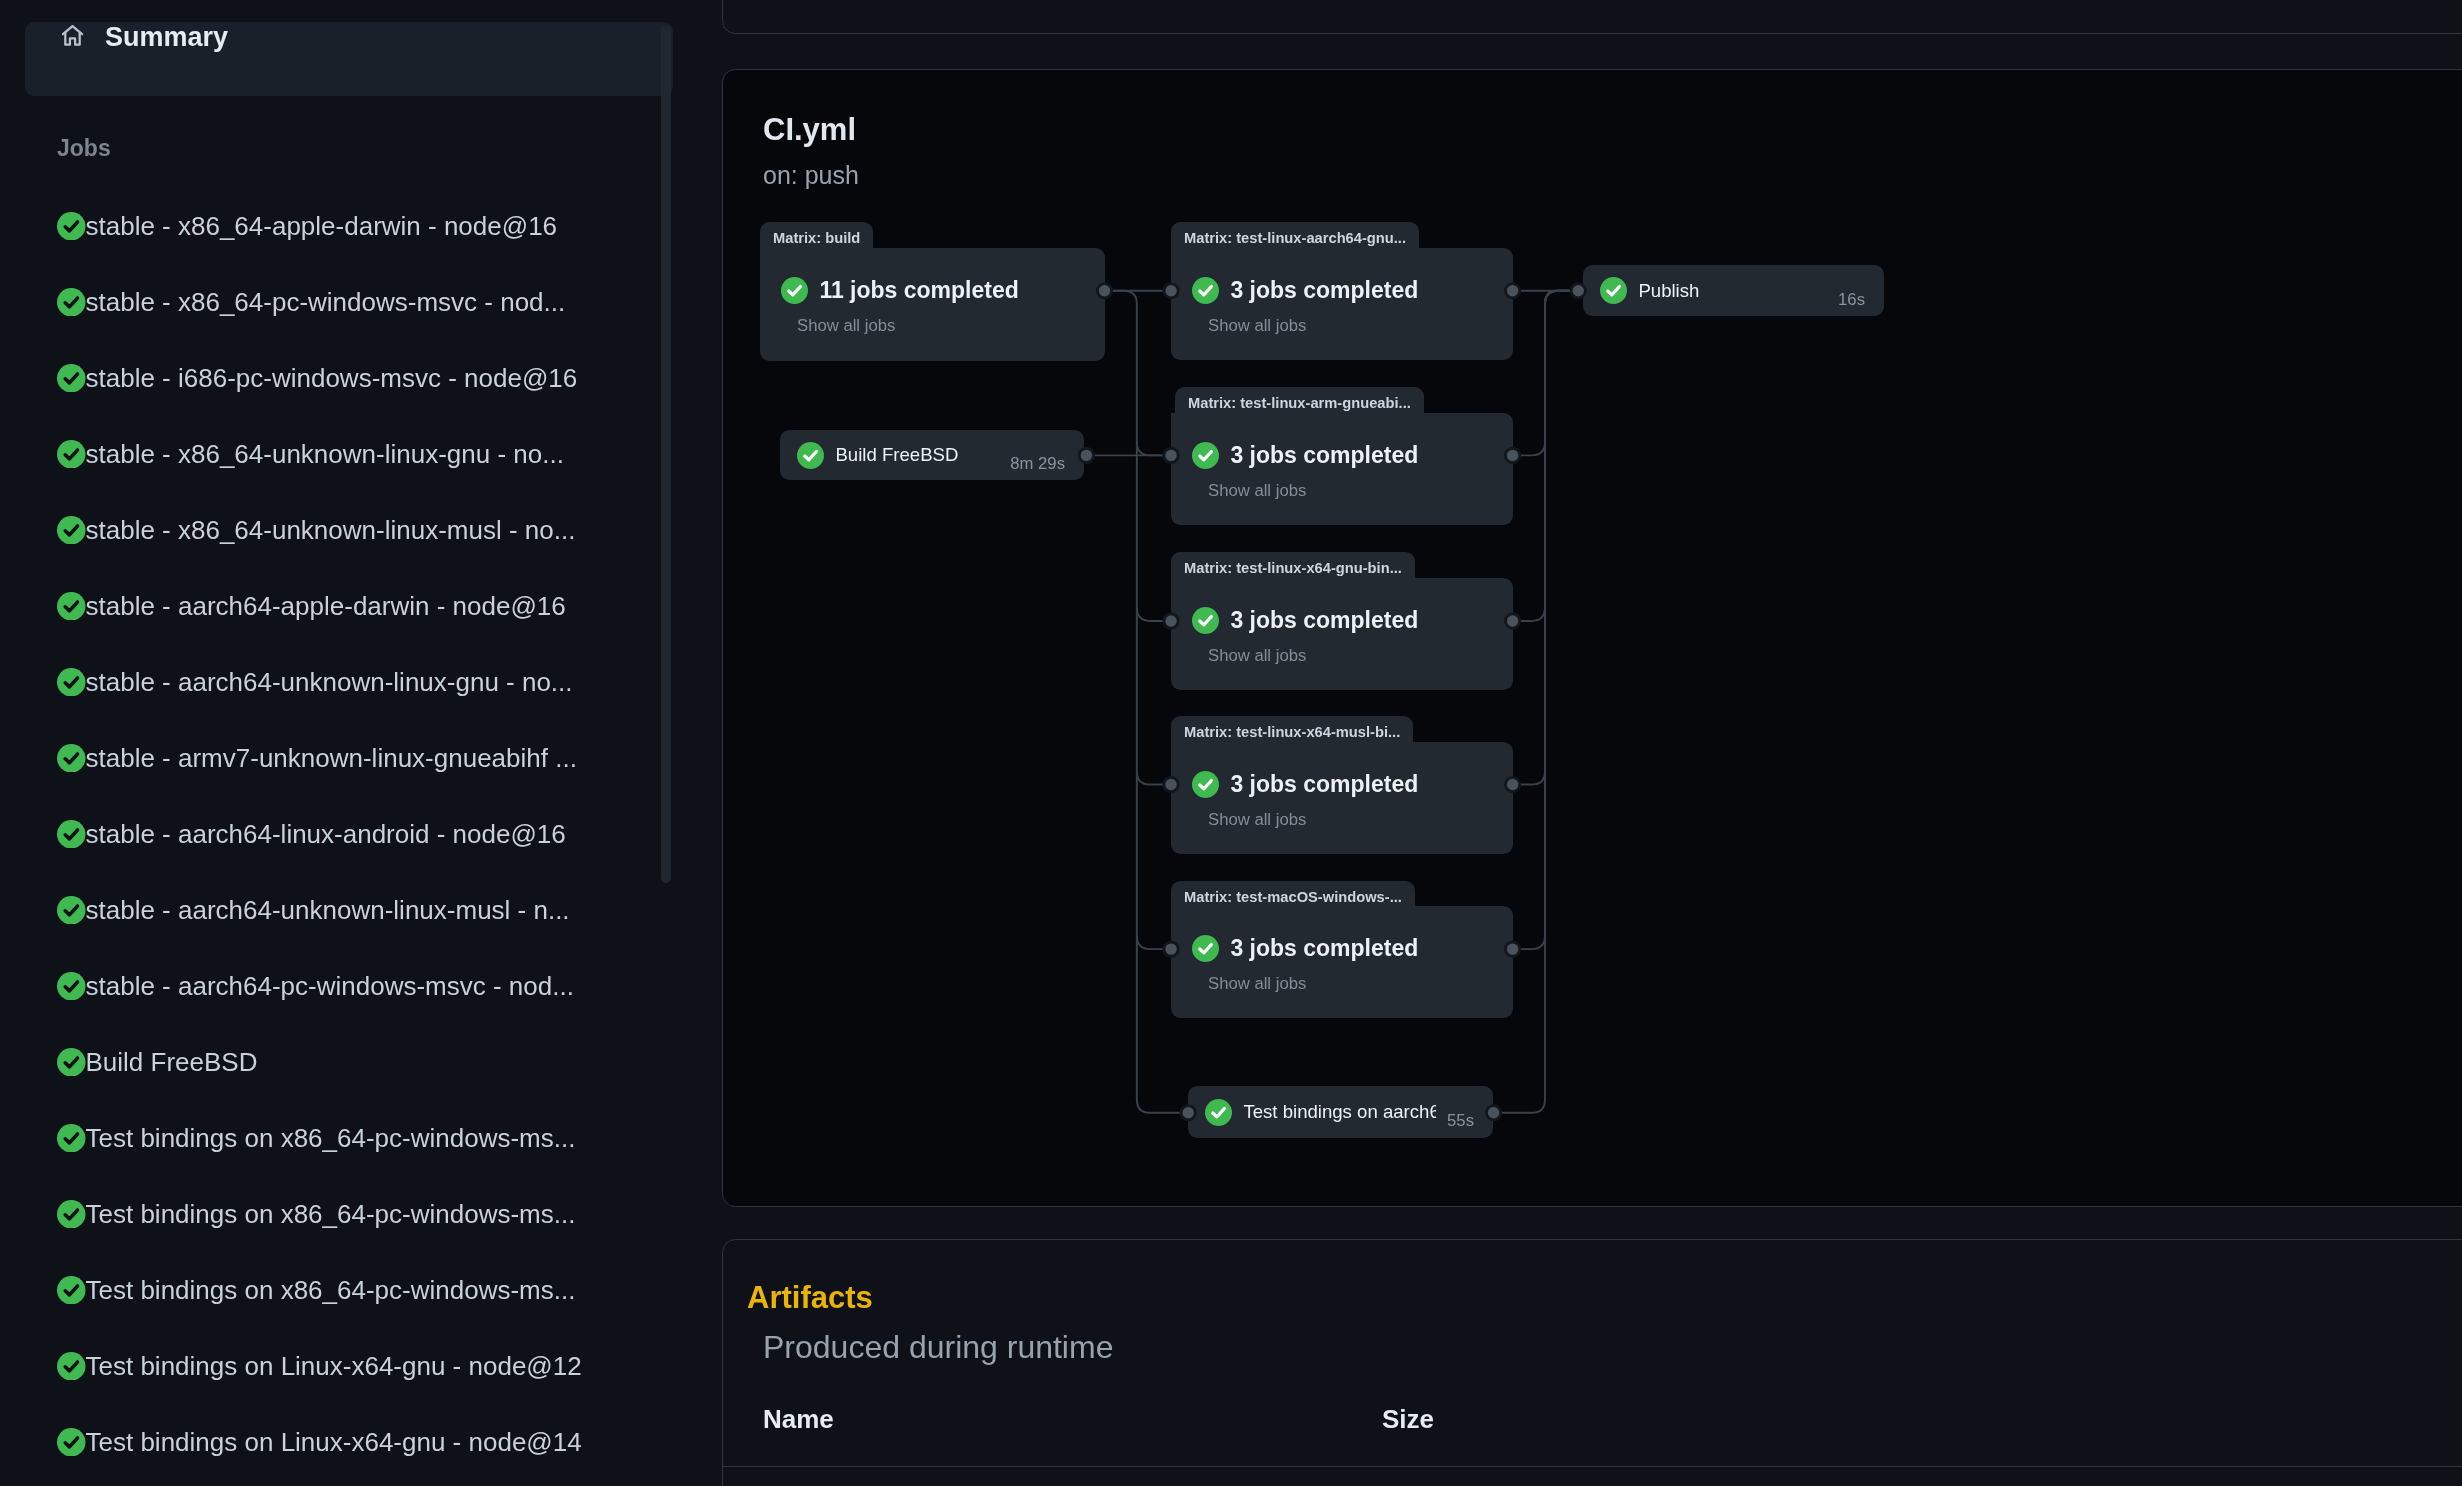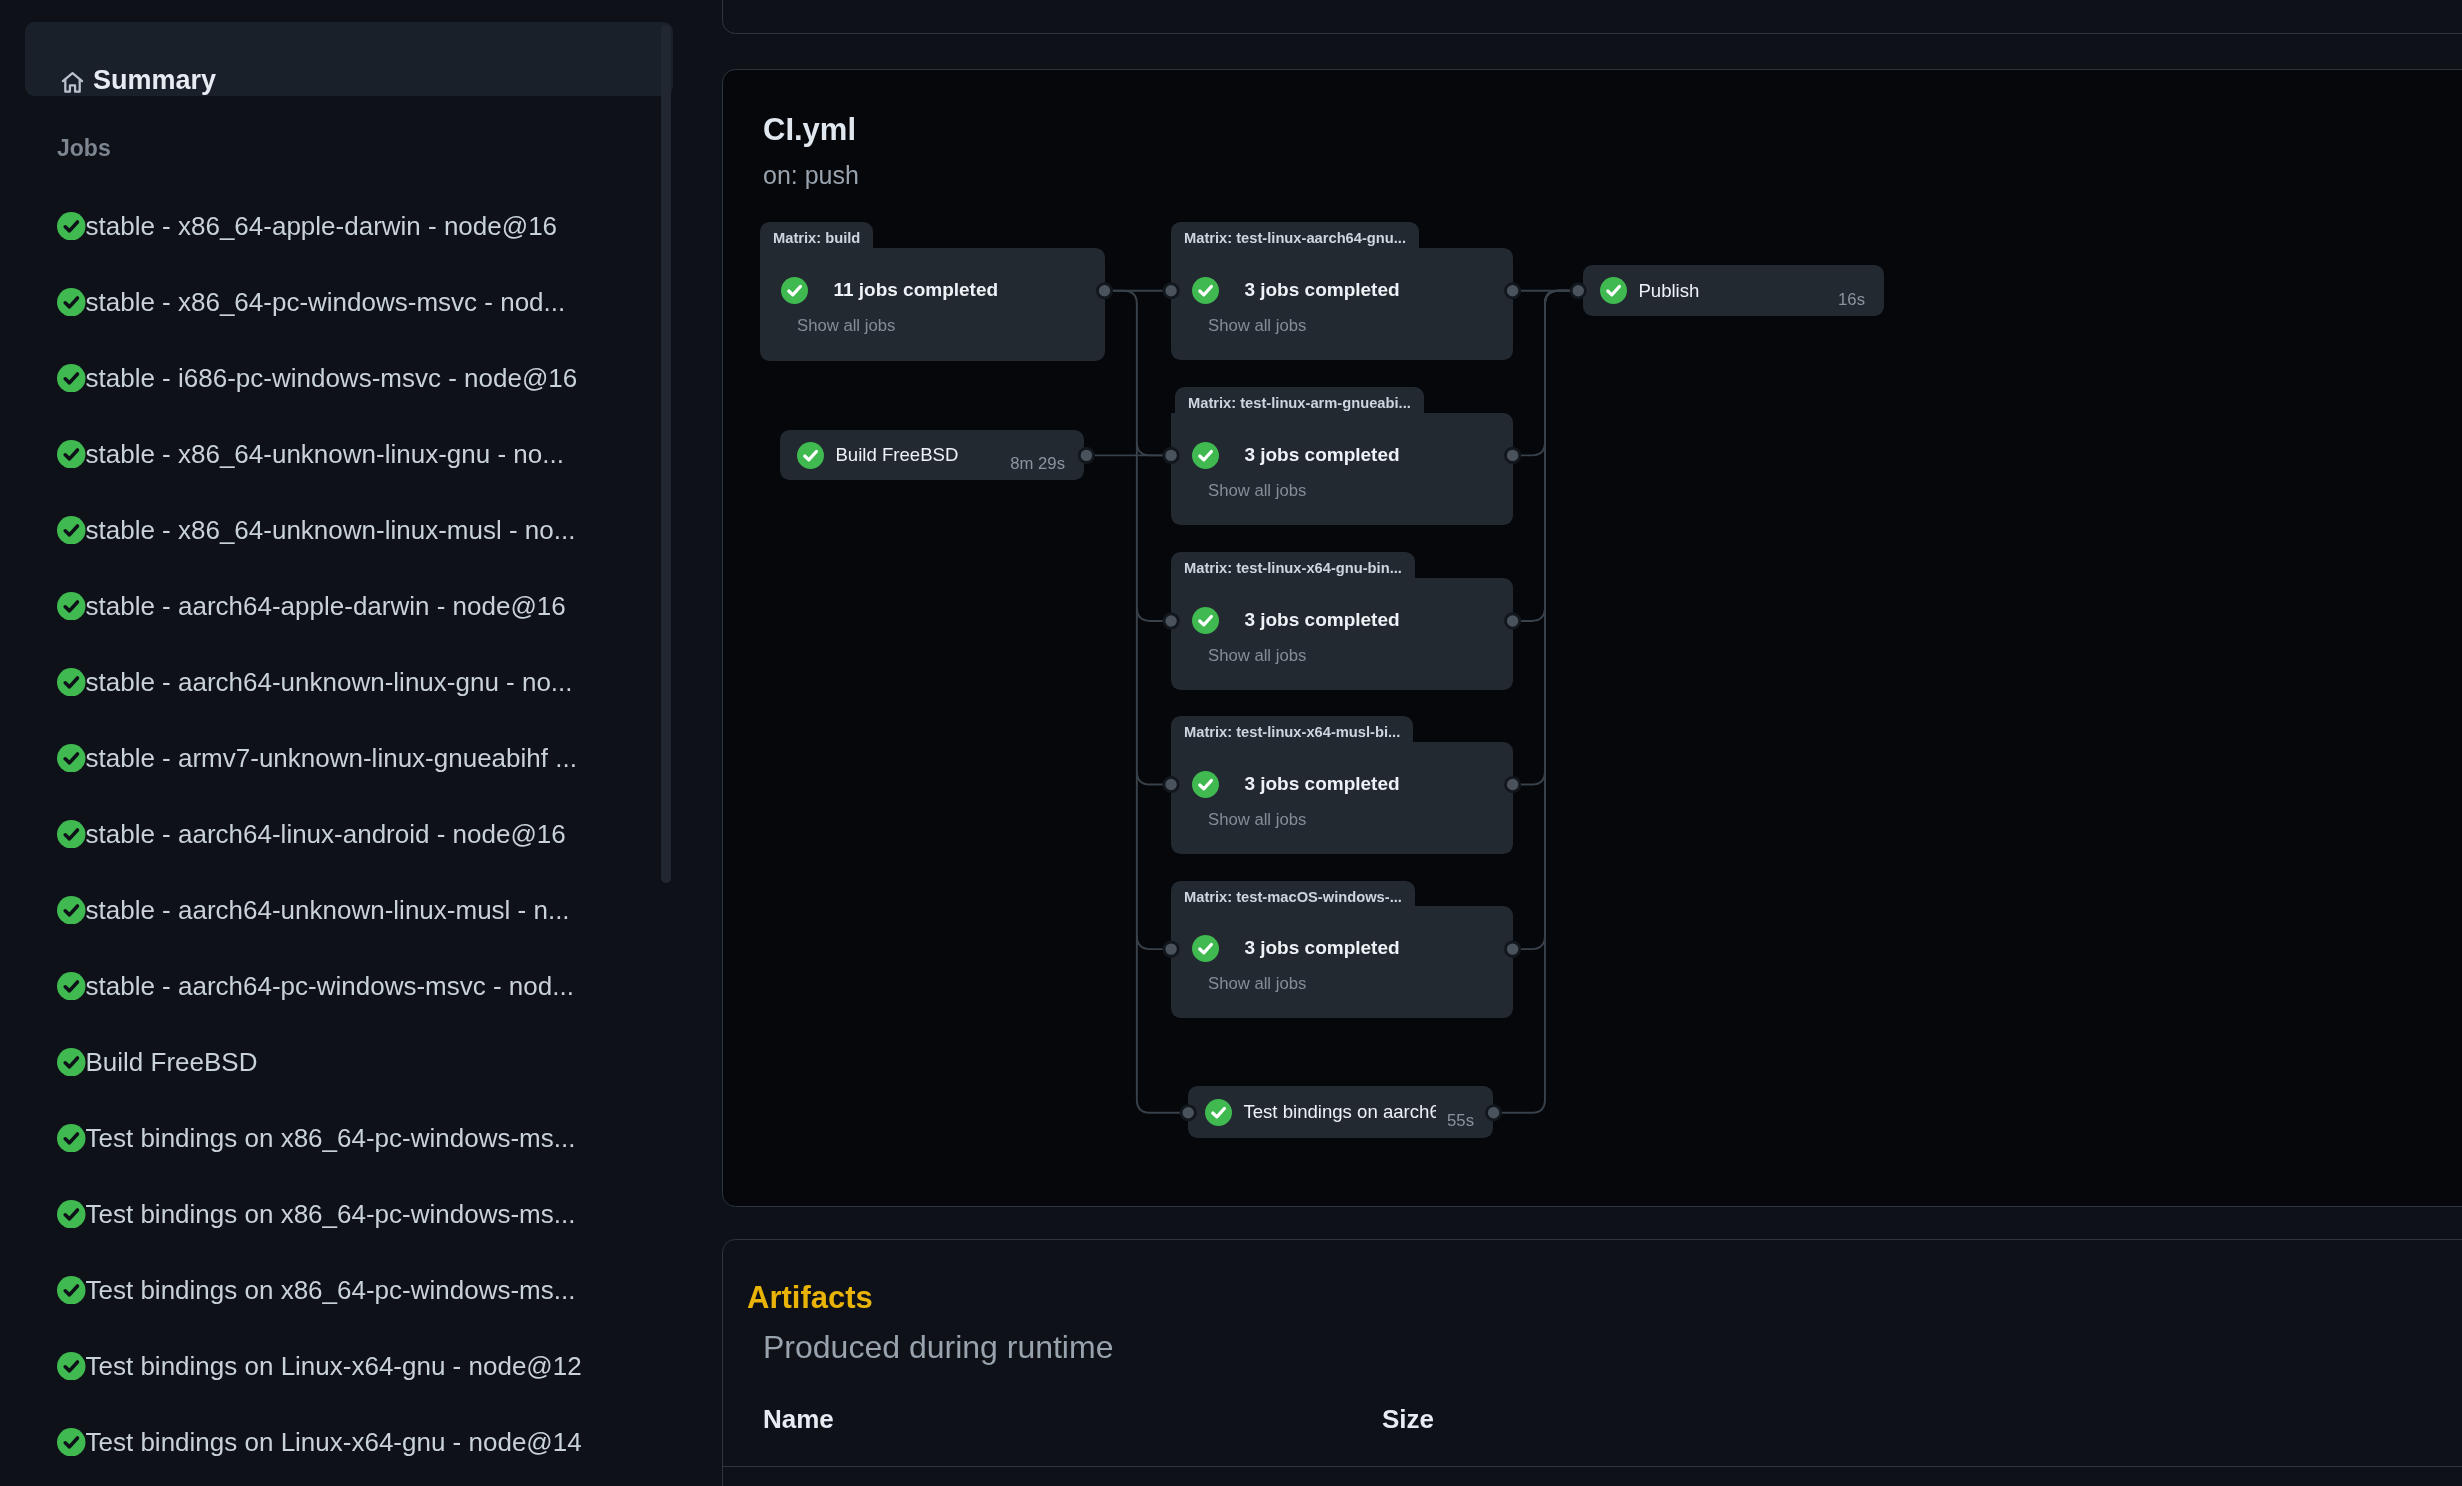--- a/index.html
+++ b/index.html
@@ -6,22 +6,22 @@
   body{
     width:2462px;height:1486px;overflow:hidden;position:relative;
     background:#0e1117;
     font-family:"Liberation Sans","DejaVu Sans",sans-serif;
     -webkit-font-smoothing:antialiased;
   }
   
   .sidebar{position:absolute;left:0;top:0;width:676px;height:1486px;background:#0e1117;}
   .summary-btn{
     position:absolute;left:25px;top:22px;width:648px;height:74px;
-    background:#1a2029;border-radius:9.5px;display:flex;align-items:flex-end;
-    padding-left:34px;box-sizing:border-box;gap:7px;cursor:pointer;
+    background:#1a2029;border-radius:9.5px;display:flex;align-items:flex-start;
+    padding-left:34px;box-sizing:border-box;gap:19px;cursor:pointer;
   }
   .summary-btn svg{width:27px;height:27px;flex:0 0 auto;}
   .summary-label{font-size:27px;font-weight:700;color:#e6ecf2;}
   .jobs-header{position:absolute;left:57px;top:135px;font-size:23px;font-weight:700;color:#7d8590;}
   .jobs-list{position:absolute;left:0;top:188px;width:676px;list-style:none;margin:0;padding:0;}
   .job-item{height:76px;display:flex;align-items:center;padding-left:57px;box-sizing:border-box;cursor:pointer;}
   .job-item svg{width:28.5px;height:28.5px;flex:0 0 auto;}
   .job-label{
     font-size:26px;color:#c9d1d9;white-space:nowrap;overflow:hidden;max-width:533px;
   }
@@ -39,21 +39,21 @@
   svg.edges,svg.ports{position:absolute;left:0;top:0;pointer-events:none;}
   .gnode{position:absolute;background:#232931;border-radius:9.5px;box-sizing:border-box;cursor:pointer;}
   .gnode-tab{
     position:absolute;height:32px;background:#232931;border-radius:9.5px 9.5px 0 0;
     display:flex;align-items:center;padding:0 13px;box-sizing:border-box;
     font-size:14.7px;font-weight:700;color:#cdd5de;white-space:nowrap;cursor:pointer;
   }
   .matrix-body{border-top-left-radius:0;padding:28.5px 19px 0 21px;}
   .node-row{display:flex;align-items:center;gap:11.4px;}
   .node-row svg{width:27px;height:27px;flex:0 0 auto;}
-  .node-title{font-size:19px;font-weight:700;color:#eef2f6;white-space:nowrap;overflow:hidden;margin-left:14px;}
+  .node-title{font-size:23px;font-weight:700;color:#eef2f6;white-space:nowrap;overflow:hidden;}
   .show-link{margin:12.4px 0 0 16px;font-size:16.7px;color:#848d97;cursor:pointer;display:inline-block;}
   .small-node{display:flex;align-items:center;gap:11.4px;padding:0 19px 0 17px;}
   .small-node svg{width:27px;height:27px;flex:0 0 auto;}
   .small-label{font-size:18.6px;font-weight:400;color:#eef2f6;white-space:nowrap;overflow:hidden;flex:1 1 auto;}
   .duration{font-size:16.7px;color:#8b949e;flex:0 0 auto;margin-top:18px;}
   
   .art-title{position:absolute;left:24px;top:40px;font-size:31px;font-weight:700;color:#eab308;}
   .art-sub{position:absolute;left:40px;top:89px;font-size:32px;color:#99a3ae;}
   .art-col{position:absolute;top:164px;font-size:26px;font-weight:700;color:#e6ecf2;}
   .art-col.name{left:40px;}

